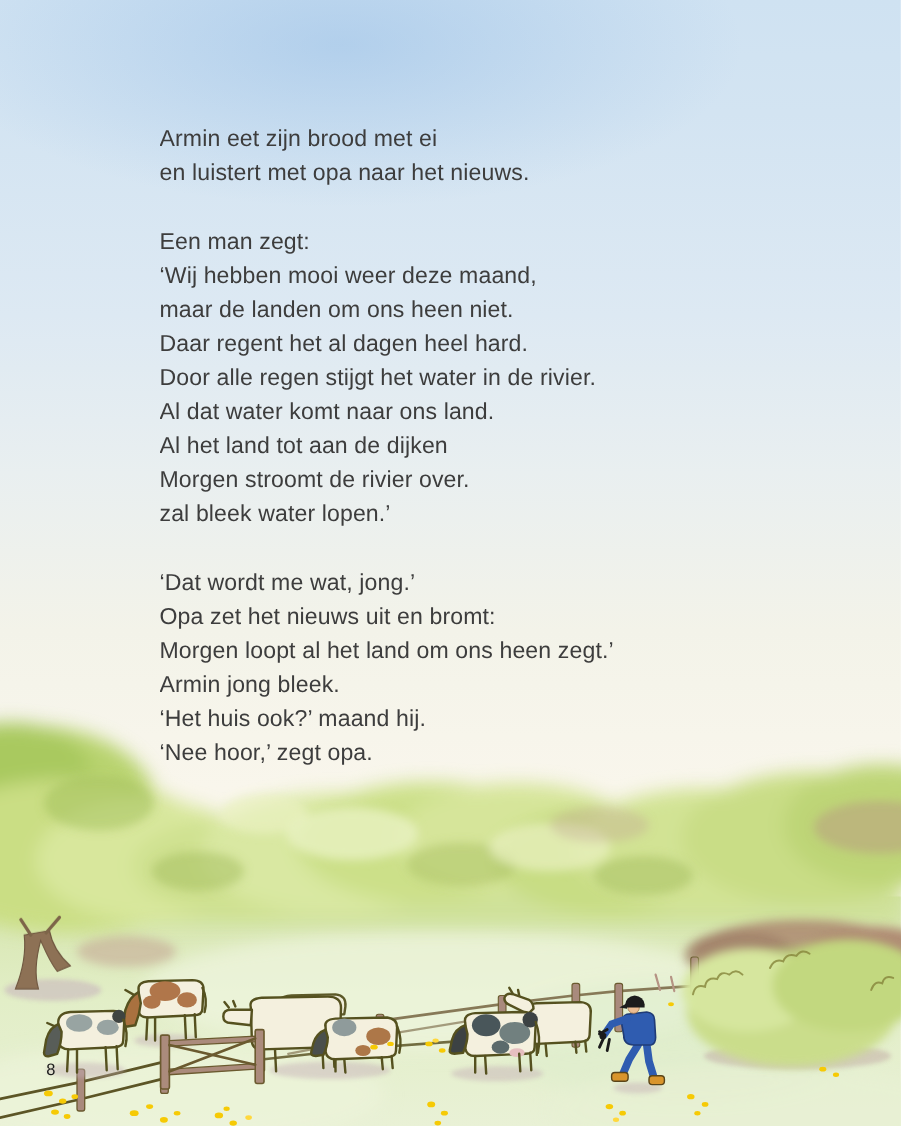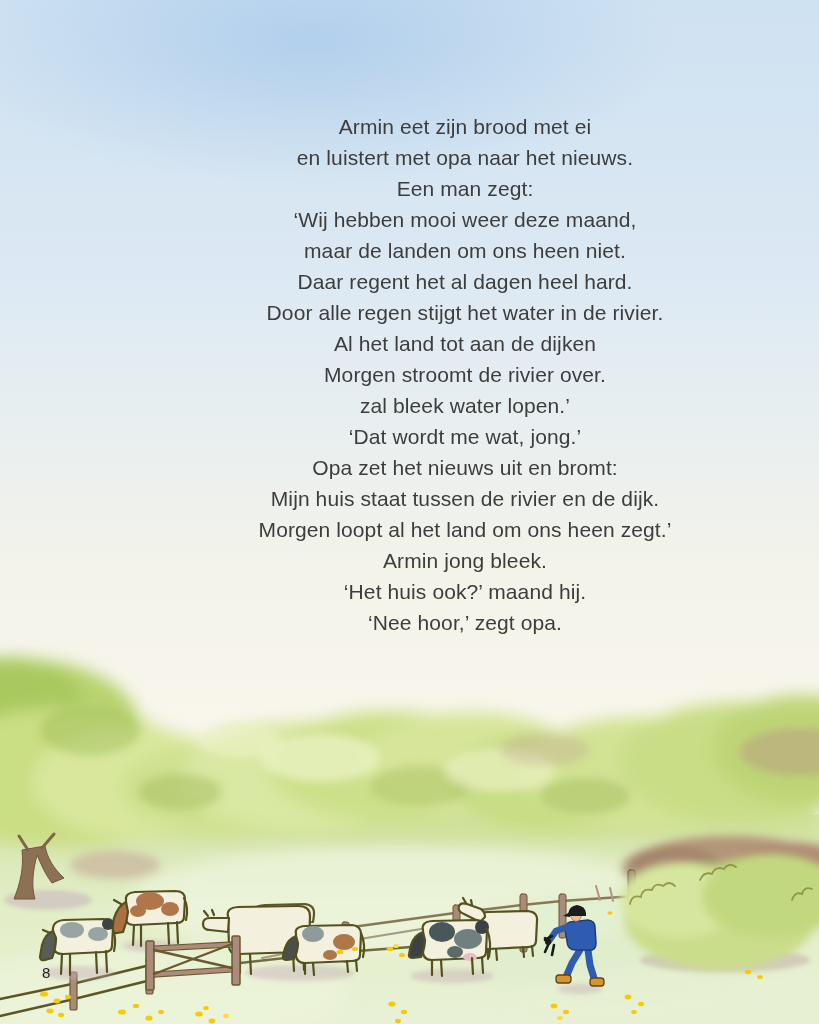--- a/index.html
+++ b/index.html
@@ -11,23 +11,22 @@
     position:absolute;inset:0;width:819px;height:1024px;
     background:
       radial-gradient(ellipse 520px 210px at 38% 4%, rgba(132,178,226,0.40), rgba(132,178,226,0) 70%),
       linear-gradient(180deg,#cfe2f2 0%,#d3e4f2 10%,#dde9f3 28%,#e9eff0 42%,#f3f3e9 56%,#f9f6ec 70%,#faf7ec 100%);
   }
   .illustration{position:absolute;left:0;top:600px;width:819px;height:424px;z-index:1;}
   .story{
     position:absolute;left:145px;top:111px;width:640px;z-index:2;
     font-size:21px;line-height:31px;color:#3d3d3d;letter-spacing:.1px;
     white-space:nowrap;
-    text-align:center;
-  }
-  .para + .para{}
+  }
+  .para + .para{margin-top:31px;}
   .page-number{
     position:absolute;left:42px;top:964px;z-index:3;
     font-size:15px;color:#1d1d1d;
   }
 </style>
 </head>
 <body>
 
 <div class="page"></div>
 
@@ -264,28 +263,28 @@
   <div class="para">
     <div>Armin eet zijn brood met ei</div>
     <div>en luistert met opa naar het nieuws.</div>
   </div>
   <div class="para">
     <div>Een man zegt:</div>
     <div>‘Wij hebben mooi weer deze maand,</div>
     <div>maar de landen om ons heen niet.</div>
     <div>Daar regent het al dagen heel hard.</div>
     <div>Door alle regen stijgt het water in de rivier.</div>
+    <div>Al dat water komt naar ons land.</div>
     <div>Al het land tot aan de dijken</div>
     <div>Morgen stroomt de rivier over.</div>
     <div>zal bleek water lopen.’</div>
   </div>
   <div class="para">
     <div>‘Dat wordt me wat, jong.’</div>
     <div>Opa zet het nieuws uit en bromt:</div>
-    <div>Mijn huis staat tussen de rivier en de dijk.</div>
     <div>Morgen loopt al het land om ons heen zegt.’</div>
     <div>Armin jong bleek.</div>
     <div>‘Het huis ook?’ maand hij.</div>
     <div>‘Nee hoor,’ zegt opa.</div>
   </div>
 </div>
 
 <div class="page-number">8</div>
 
 </body></html>

